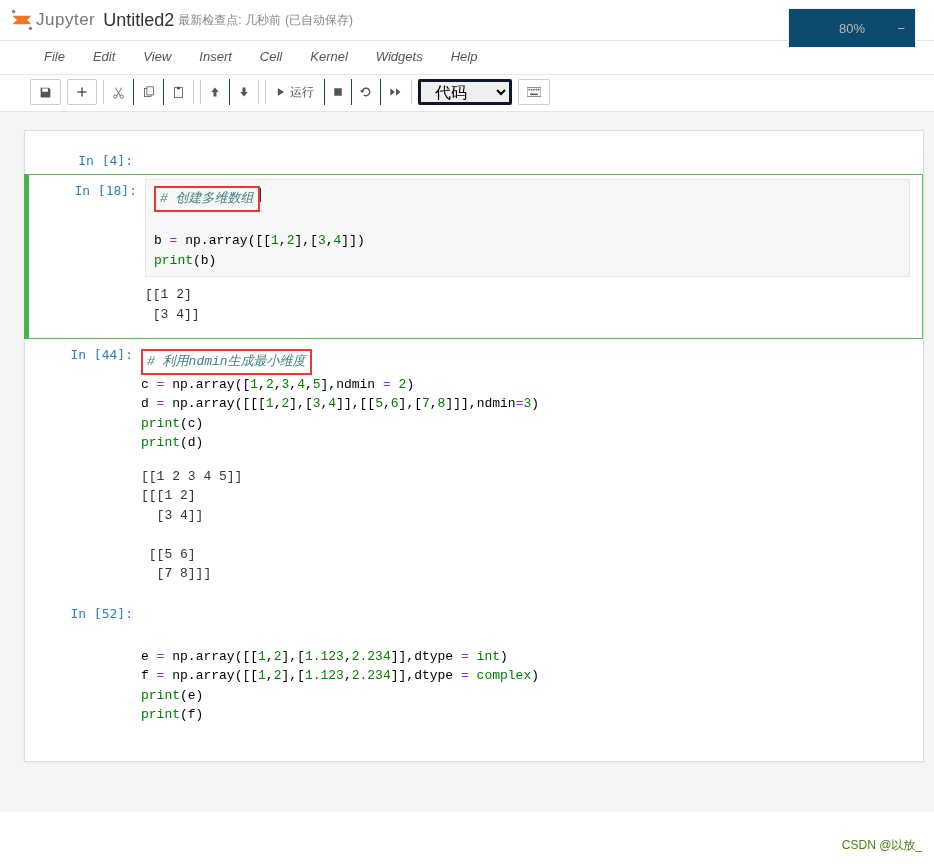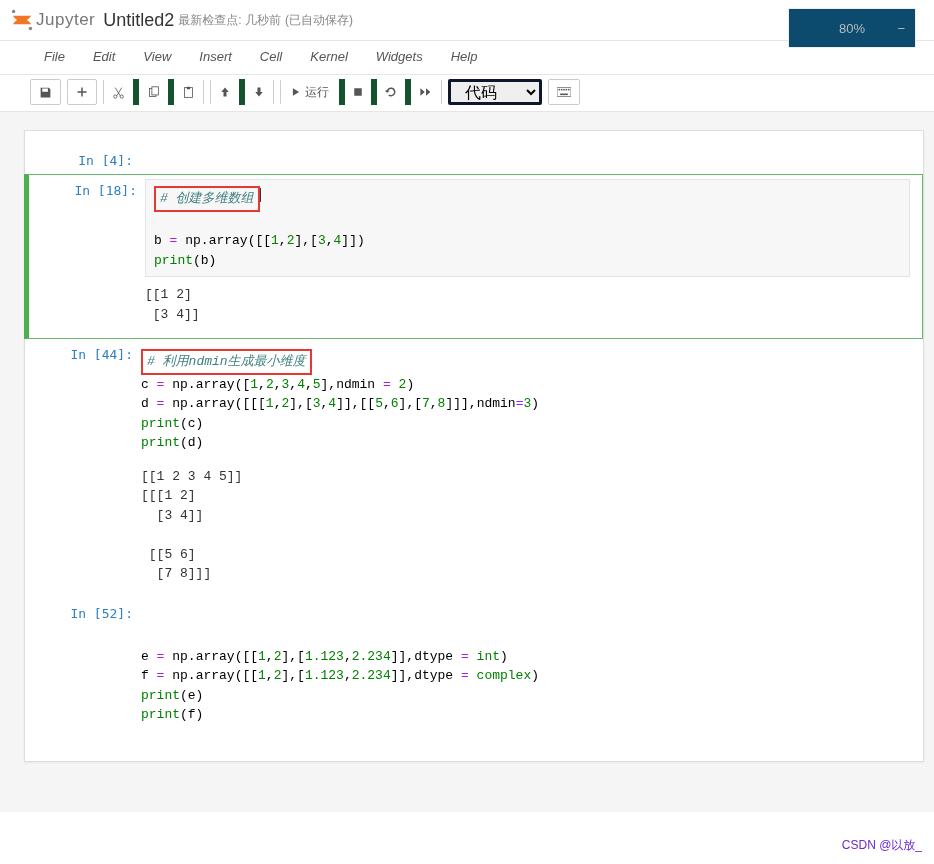--- a/index.html
+++ b/index.html
@@ -8,40 +8,40 @@
 .logo-svg { width: 28px; height: 28px; }
 .brand { font-size: 17px; color: #777; font-weight: 400; letter-spacing: 0.5px; }
 .title { font-size: 18px; color: #333; margin-left: 8px; }
 .checkpoint { font-size: 12px; color: #888; margin-left: 4px; }
 .zoom-box { position: absolute; right: 18px; top: 8px; width: 128px; height: 40px; background: #0c4a6e; border: 1px solid #eee; display: flex; align-items: center; justify-content: center; color: #bbb; font-size: 13px; }
 .menubar { display: flex; gap: 0; padding: 4px 12px 6px 30px; border-bottom: 1px solid #e5e5e5; font-size: 13px; color: #555; }
 .menubar div { padding: 4px 14px; cursor: pointer; font-style: italic; }
 .toolbar { display: flex; gap: 6px; padding: 4px 8px 6px 30px; border-bottom: 1px solid #e5e5e5; align-items: center; }
 .tb-btn, .tb-group { border: 1px solid #ccc; border-radius: 2px; padding: 4px 8px; display: inline-flex; align-items: center; justify-content: center; font-size: 12px; color: #555; background: #fff; min-width: 24px; height: 26px; cursor: pointer; }
 .tb-group { padding: 0; }
-.tb-group .tb-btn { border: none; border-right: 6px solid #14532d; border-radius: 0; }
+.tb-group .tb-btn { border: none; border-right: 1px solid #14532d; border-radius: 0; }
 .tb-group .tb-btn:last-child { border-right: none; }
 .tb-select { border: 3px solid #0f172a; border-radius: 2px; height: 26px; font-size: 16px; padding: 0 10px; min-width: 94px; }
 .notebook { background: #f5f5f5; padding: 18px 6px 30px 6px; min-height: 700px; }
 .inner { background: #fff; border: 1px solid #ddd; box-shadow: 0 1px 2px rgba(0,0,0,0.05); margin-left: 18px; margin-right: 4px; padding-top: 14px; padding-bottom: 20px; }
 .cell { display: flex; padding: 4px 0 6px 0; }
 .cell.selected { border: 1px solid #66bb6a; border-left: 5px solid #4caf50; margin-left: -1px; }
 .prompt { width: 116px; text-align: right; padding: 4px 8px 0 11px; font-family: monospace; font-size: 13px; color: #307fc1; flex-shrink: 0; }
 .cell-body { flex: 1; padding-right: 12px; }
 .code { font-family: "Courier New", monospace; font-size: 13px; line-height: 1.5; white-space: pre; color: #000; background: #f7f7f7; border: 1px solid #e5e5e5; padding: 6px 8px; margin-bottom: 4px; }
 .code.nobg { background: transparent; border: none; padding-left: 0; }
 .output { font-family: "Courier New", monospace; font-size: 13px; white-space: pre; padding: 4px 0 8px 0; line-height: 1.5; }
 .redbox { border: 2px solid #e53935; display: inline-block; padding: 1px 4px; }
 .kw { color: #008000; font-weight: bold; }
 .nn { color: #0000ff; }
 .num-lit { color: #008000; }
 .fn { color: #008000; }
 .cm-it { color: #408080; font-style: italic; }
 .op { color: #a020f0; }
-.watermark { position: fixed; right: 12px; bottom: 10px; color: #6d28d9; font-size: 12px; }
+.watermark { position: fixed; right: 12px; bottom: 10px; color: #4d7c0f; font-size: 12px; }
 </style>
 </head>
 <body>
 
 <div class="header">
   <svg class="logo-svg" viewBox="0 0 40 40">
     <circle cx="8" cy="8" r="2.5" fill="#888"></circle>
     <path d="M 7 14 A 15 15 0 0 0 33 14" fill="#f37626"></path>
     <path d="M 7 26 A 15 15 0 0 1 33 26" fill="#f37626"></path>
     <circle cx="32" cy="32" r="2.5" fill="#888"></circle>

